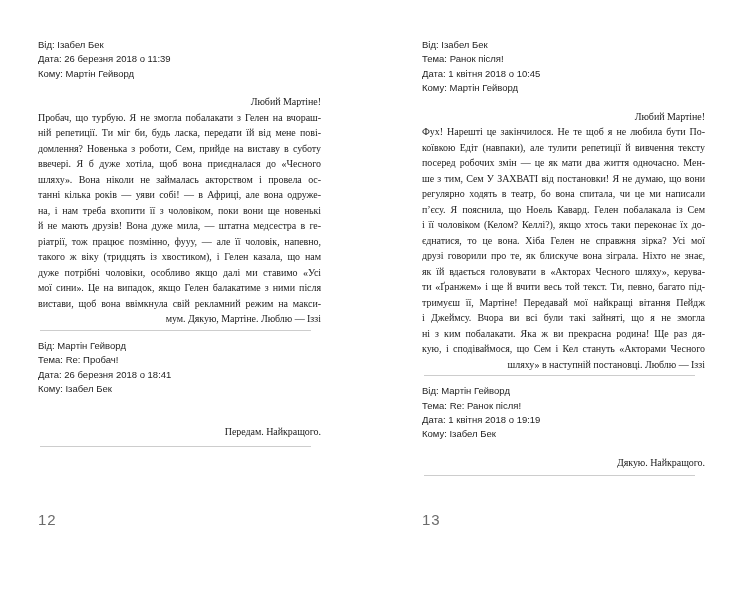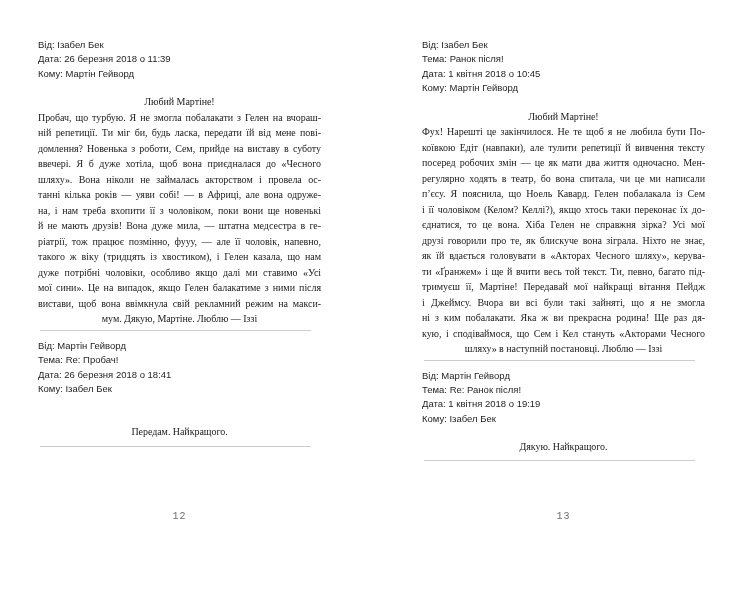--- a/index.html
+++ b/index.html
@@ -22,42 +22,42 @@
     letter-spacing: 0;
   }
   .email-body { margin: 0; }
   .body-line {
     font-family: "Liberation Serif", serif;
     font-size: 10px; line-height: 15.5px;
     color: #1b1b1b;
     letter-spacing: -0.05px;
   }
   .jline { text-align: justify; text-align-last: justify; }
-  .lline { text-align: center; }
+  .lline { text-align: right; }
 
   .rule {
     height: 0; border: 0;
     border-top: 1px solid #cdcdcd;
     width: 271px; margin-left: 2px;
   }
 
   
   .mt-page-top { margin-top: 38px; }
   .mt-body     { margin-top: 13px; }
   .rule-a { margin-top: 3px; margin-bottom: 8px; }
   .rule-b-left  { margin-top: 6px; }
   .rule-b-right { margin-top: 5px; }
   .mt-reply-left  { margin-top: 28px; }
   .mt-reply-right { margin-top: 13px; }
 
   .page-number {
     position: absolute; top: 511px; left: 0;
-    width: 100%; text-align: center;
-    font-family: Liberation Mono, monospace;
-    font-size: 10px; color: #6b6b6b;
+    width: 100%; text-align: left;
+    font-family: Liberation Sans, sans-serif;
+    font-size: 15px; color: #6b6b6b;
     letter-spacing: 1px;
   }
 </style>
 </head>
 <body>
 
 <div class="spread">
 
   <div class="page page-left">
 
@@ -112,20 +112,21 @@
         <div class="header-line">Від: Ізабел Бек</div>
         <div class="header-line">Тема: Ранок після!</div>
         <div class="header-line">Дата: 1 квітня 2018 о 10:45</div>
         <div class="header-line">Кому: Мартін Гейворд</div>
       </div>
       <div class="email-body mt-body">
         <div class="body-line lline">Любий Мартіне!</div>
         <div class="body-line jline">Фух! Нарешті це закінчилося. Не те щоб я не любила бути По-</div>
         <div class="body-line jline">коївкою Едіт (навпаки), але тулити репетиції й вивчення тексту</div>
         <div class="body-line jline">посеред робочих змін — це як мати два життя одночасно. Мен-</div>
+        <div class="body-line jline">ше з тим, Сем У ЗАХВАТІ від постановки! Я не думаю, що вони</div>
         <div class="body-line jline">регулярно ходять в театр, бо вона спитала, чи це ми написали</div>
         <div class="body-line jline">п’єсу. Я пояснила, що Ноель Кавард. Гелен побалакала із Сем</div>
         <div class="body-line jline">і її чоловіком (Келом? Келлі?), якщо хтось таки переконає їх до-</div>
         <div class="body-line jline">єднатися, то це вона. Хіба Гелен не справжня зірка? Усі мої</div>
         <div class="body-line jline">друзі говорили про те, як блискуче вона зіграла. Ніхто не знає,</div>
         <div class="body-line jline">як їй вдається головувати в «Акторах Чесного шляху», керува-</div>
         <div class="body-line jline">ти «Ґранжем» і ще й вчити весь той текст. Ти, певно, багато під-</div>
         <div class="body-line jline">тримуєш її, Мартіне! Передавай мої найкращі вітання Пейдж</div>
         <div class="body-line jline">і Джеймсу. Вчора ви всі були такі зайняті, що я не змогла</div>
         <div class="body-line jline">ні з ким побалакати. Яка ж ви прекрасна родина! Ще раз дя-</div>

